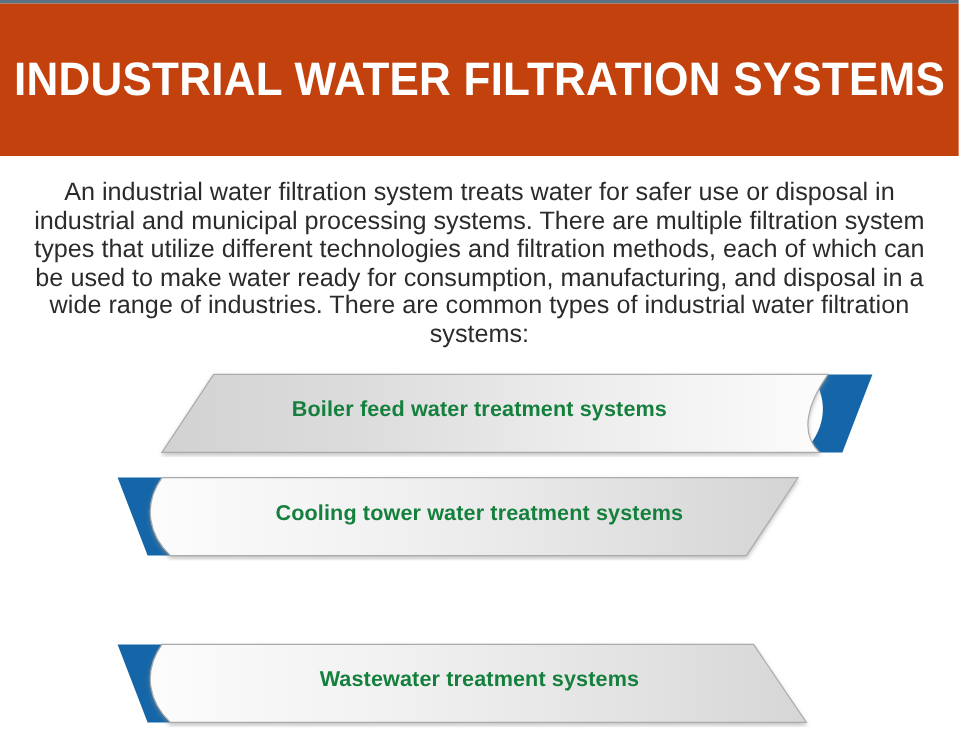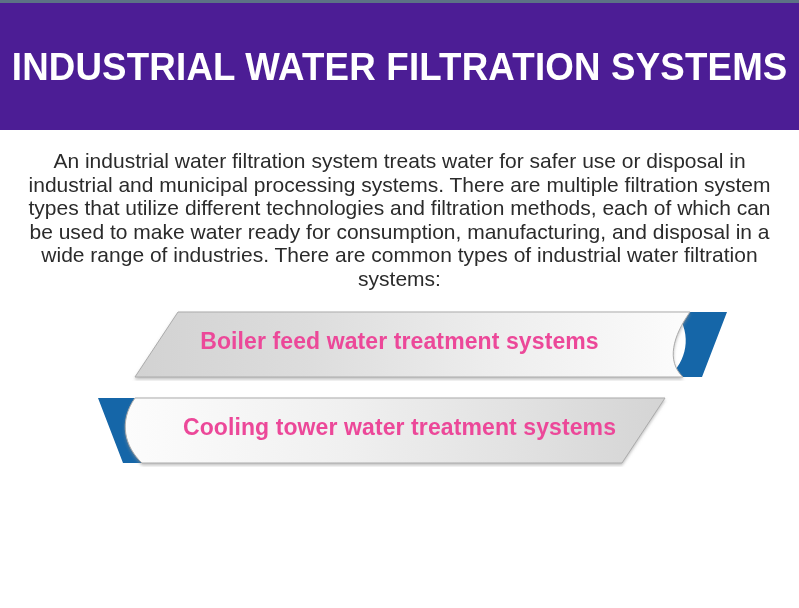--- a/index.html
+++ b/index.html
@@ -22,21 +22,21 @@
     top: 0; left: 0;
     width: 799px;
     height: 3px;
     background: #5c7285;
   }
   .header-bar {
     position: absolute;
     top: 3px; left: 0;
     width: 799px;
     height: 127px;
-    background: #4c1d95;
+    background: #c2410c;
     display: flex;
     align-items: center;
     justify-content: center;
   }
   .header-title {
     color: #ffffff;
     font-family: "Liberation Sans Narrow", "Liberation Sans", sans-serif;
     font-size: 39px;
     font-weight: bold;
     letter-spacing: 0.2px;
@@ -84,22 +84,22 @@
   }
   .ribbon-label {
     position: absolute;
     top: 0;
     left: 0;
     width: 799px;
     height: 70px;
     display: flex;
     align-items: center;
     justify-content: center;
-    color: #ec4899;
-    font-size: 23px;
+    color: #15803d;
+    font-size: 18px;
     font-weight: bold;
     letter-spacing: 0.1px;
     white-space: nowrap;
     pointer-events: none;
   }
   .r1 { top: 0px; }
   .r2 { top: 86px; }
   .r3 { top: 150px; }
   .r4 { top: 225px; }
 </style>
@@ -158,14 +158,34 @@
       <path d="M 98 6 L 149 6 C 132 30 139 55 156 71 L 123 71 Z" fill="#1566a8"></path>
 
       <g filter="url(#sh2)">
         <path d="M 135 6 L 665 6 L 622 71 L 142 71 C 125 55 118 30 135 6 Z" fill="url(#g2)" stroke="#ababab" stroke-width="1"></path>
       </g>
     </svg>
     <div class="ribbon-label">Cooling tower water treatment systems</div>
   </div>
 
 
+  <div class="ribbon r4">
+    <svg viewBox="0 0 799 75" xmlns="http://www.w3.org/2000/svg">
+      <defs>
+        <linearGradient id="g4" x1="0" y1="0" x2="1" y2="0">
+          <stop offset="0" stop-color="#fcfcfc"></stop>
+          <stop offset="0.40" stop-color="#f0f0f0"></stop>
+          <stop offset="0.72" stop-color="#e3e3e3"></stop>
+          <stop offset="1" stop-color="#d6d6d6"></stop>
+        </linearGradient>
+        <filter id="sh4" x="-4%" y="-25%" width="110%" height="170%">
+          <feDropShadow dx="0" dy="2" stdDeviation="1.6" flood-color="#8e8e8e" flood-opacity="0.55"></feDropShadow>
+        </filter>
+      </defs>
+      <path d="M 98 6 L 149 6 C 132 30 139 55 156 71 L 123 71 Z" fill="#1566a8"></path>
+      <g filter="url(#sh4)">
+        <path d="M 135 6 L 628 6 L 672 71 L 142 71 C 125 55 118 30 135 6 Z" fill="url(#g4)" stroke="#ababab" stroke-width="1"></path>
+      </g>
+    </svg>
+    <div class="ribbon-label">Wastewater treatment systems</div>
+  </div>
 
 </div>
 
 </body></html>

